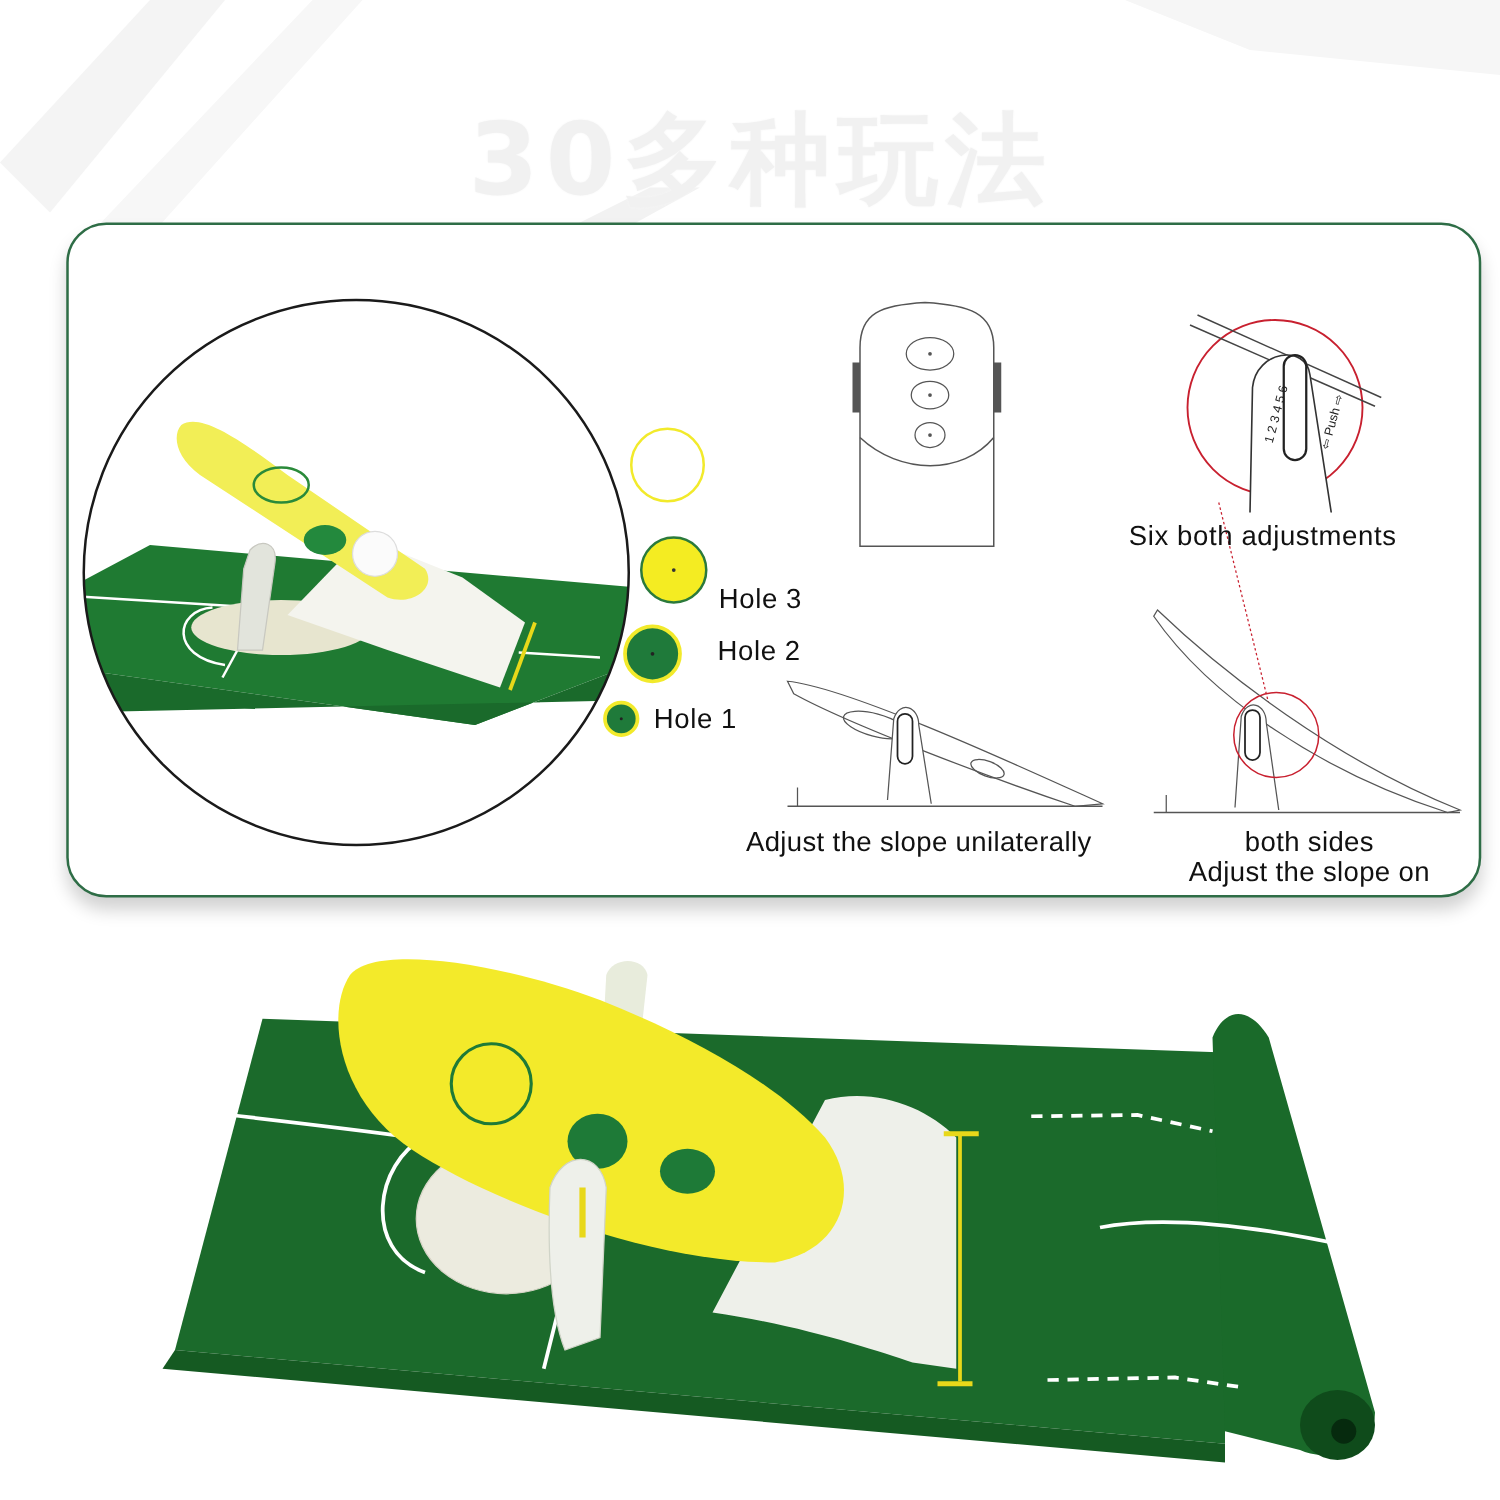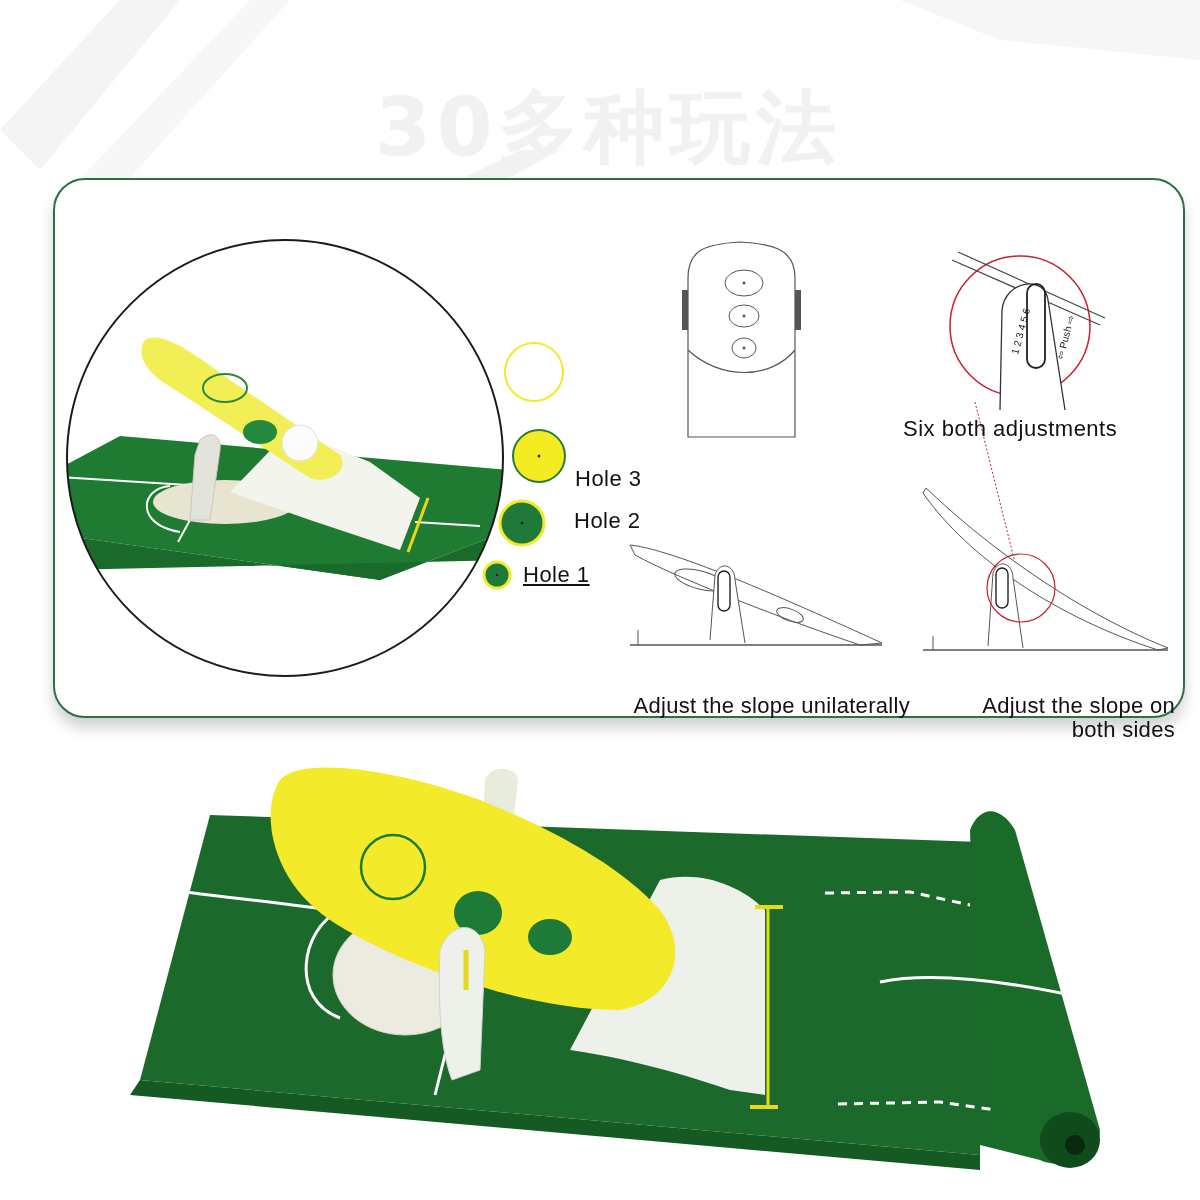--- a/index.html
+++ b/index.html
@@ -13,21 +13,21 @@
     text-shadow: 0 0 2px #f6f6f6;
   }
 
   .panel {
     position: absolute; left: 53px; top: 178px; width: 1132px; height: 540px;
     border: 2px solid #2e6d46; border-radius: 32px; background: #ffffff;
     box-shadow: 0 10px 14px rgba(0,0,0,0.18);
   }
 
   .legend-label { position: absolute; font-size: 22px; color: #111; letter-spacing: 0.5px; }
-  .caption { position: absolute; font-size: 22px; color: #111; text-align: right; line-height: 24px; letter-spacing: 0.3px; margin-top: 32px; }
+  .caption { position: absolute; font-size: 22px; color: #111; text-align: center; line-height: 24px; letter-spacing: 0.3px; }
 
   svg { position: absolute; overflow: visible; }
 </style>
 </head>
 <body>
 
 <div class="bg-stripes">
   <svg width="1200" height="260" style="left:0;top:0;">
     <polygon points="0,130 120,0 180,0 40,170" fill="#f4f4f4"></polygon>
     <polygon points="60,200 250,0 290,0 110,200" fill="#f7f7f7"></polygon>
@@ -77,21 +77,21 @@
   <circle cx="54" cy="37" r="29" fill="#ffffff" stroke="#f2ea2b" stroke-width="2"></circle>
   <circle cx="59" cy="121" r="26" fill="#f4ec22" stroke="#2b7a3c" stroke-width="2"></circle>
   <circle cx="59" cy="121" r="1.5" fill="#333"></circle>
   <circle cx="42" cy="188" r="22" fill="#1f7a3a" stroke="#f2ea2b" stroke-width="3"></circle>
   <circle cx="42" cy="188" r="1.5" fill="#222"></circle>
   <circle cx="17" cy="240" r="13" fill="#1f7a3a" stroke="#f2ea2b" stroke-width="3"></circle>
   <circle cx="17" cy="240" r="1.2" fill="#222"></circle>
 </svg>
 <div class="legend-label" style="left:575px;top:438px;margin-top:28px;">Hole 3</div>
 <div class="legend-label" style="left:574px;top:508px;">Hole 2</div>
-<div class="legend-label" style="left:523px;top:562px;text-decoration:underline;">Hole 1</div>
+<div class="legend-label" style="left:523px;top:562px;">Hole 1</div>
 
 <svg width="160" height="220" style="left:660px;top:230px;">
   <path d="M28,207 L28,48 C28,20 45,14 80,12 C115,14 135,20 135,48 L135,207 Z" fill="none" stroke="#555" stroke-width="1.2"></path>
   <path d="M28,120 C60,150 110,150 135,120" fill="none" stroke="#555" stroke-width="1.2"></path>
   <rect x="22" y="60" width="6" height="40" fill="#555"></rect>
   <rect x="135" y="60" width="6" height="40" fill="#555"></rect>
   <ellipse cx="84" cy="53" rx="19" ry="13" fill="none" stroke="#555"></ellipse>
   <circle cx="84" cy="53" r="1.5" fill="#555"></circle>
   <ellipse cx="84" cy="86" rx="15" ry="11" fill="none" stroke="#555"></ellipse>
   <circle cx="84" cy="86" r="1.5" fill="#555"></circle>
@@ -126,22 +126,22 @@
   <rect x="78" y="90" width="12" height="40" rx="6" fill="none" stroke="#222" stroke-width="1.4"></rect>
   <circle cx="103" cy="110" r="34" fill="none" stroke="#c8202f" stroke-width="1.2"></circle>
   <line x1="5" y1="172" x2="250" y2="172" stroke="#555" stroke-width="1.3"></line>
   <line x1="15" y1="158" x2="15" y2="172" stroke="#555"></line>
 </svg>
 
 <div class="caption" style="left:560px;top:662px;width:350px;">
   <div>Adjust the slope unilaterally</div>
 </div>
 <div class="caption" style="left:920px;top:662px;width:255px;">
+  <div>both sides</div>
   <div>Adjust the slope on</div>
-  <div>both sides</div>
 </div>
 
 <svg width="1100" height="420" style="left:100px;top:750px;" viewBox="0 0 1100 420">
 
   <polygon points="110,65 880,92 880,405 40,330" fill="#1b6a2b"></polygon>
   <polygon points="40,330 880,405 880,420 30,345" fill="#155a22"></polygon>
 
   <path d="M870,80 C880,55 900,55 915,80 L1000,380 C1000,410 960,420 940,410 L880,395 Z" fill="#1a6a2a"></path>
   <ellipse cx="970" cy="390" rx="30" ry="28" fill="#0f4b1b"></ellipse>
   <ellipse cx="975" cy="395" rx="10" ry="10" fill="#062a0e"></ellipse>

